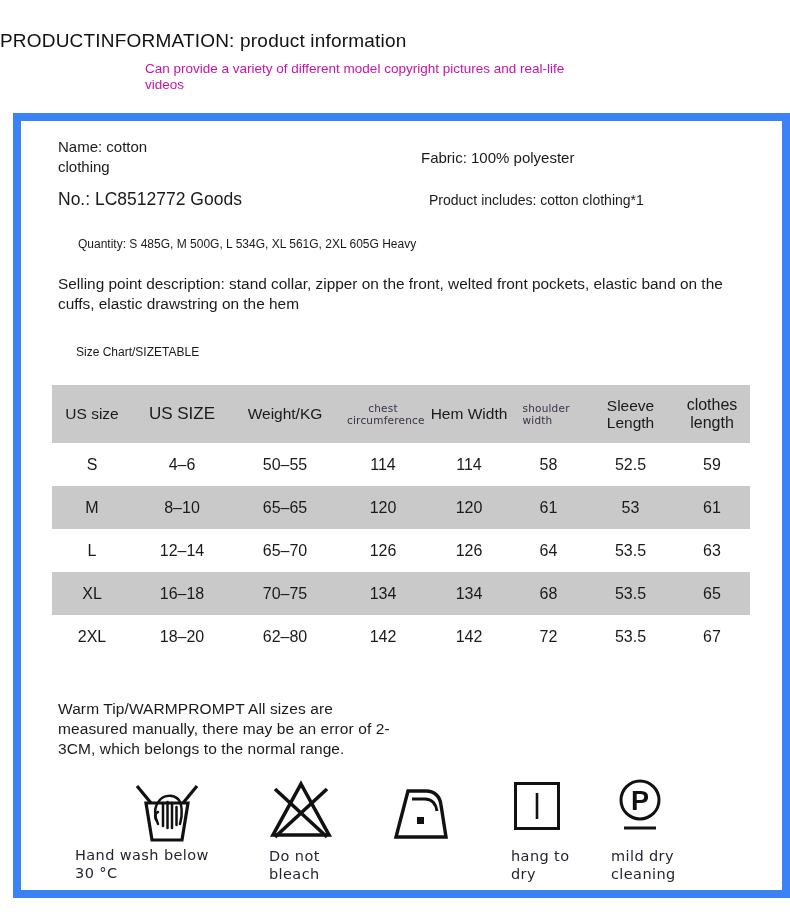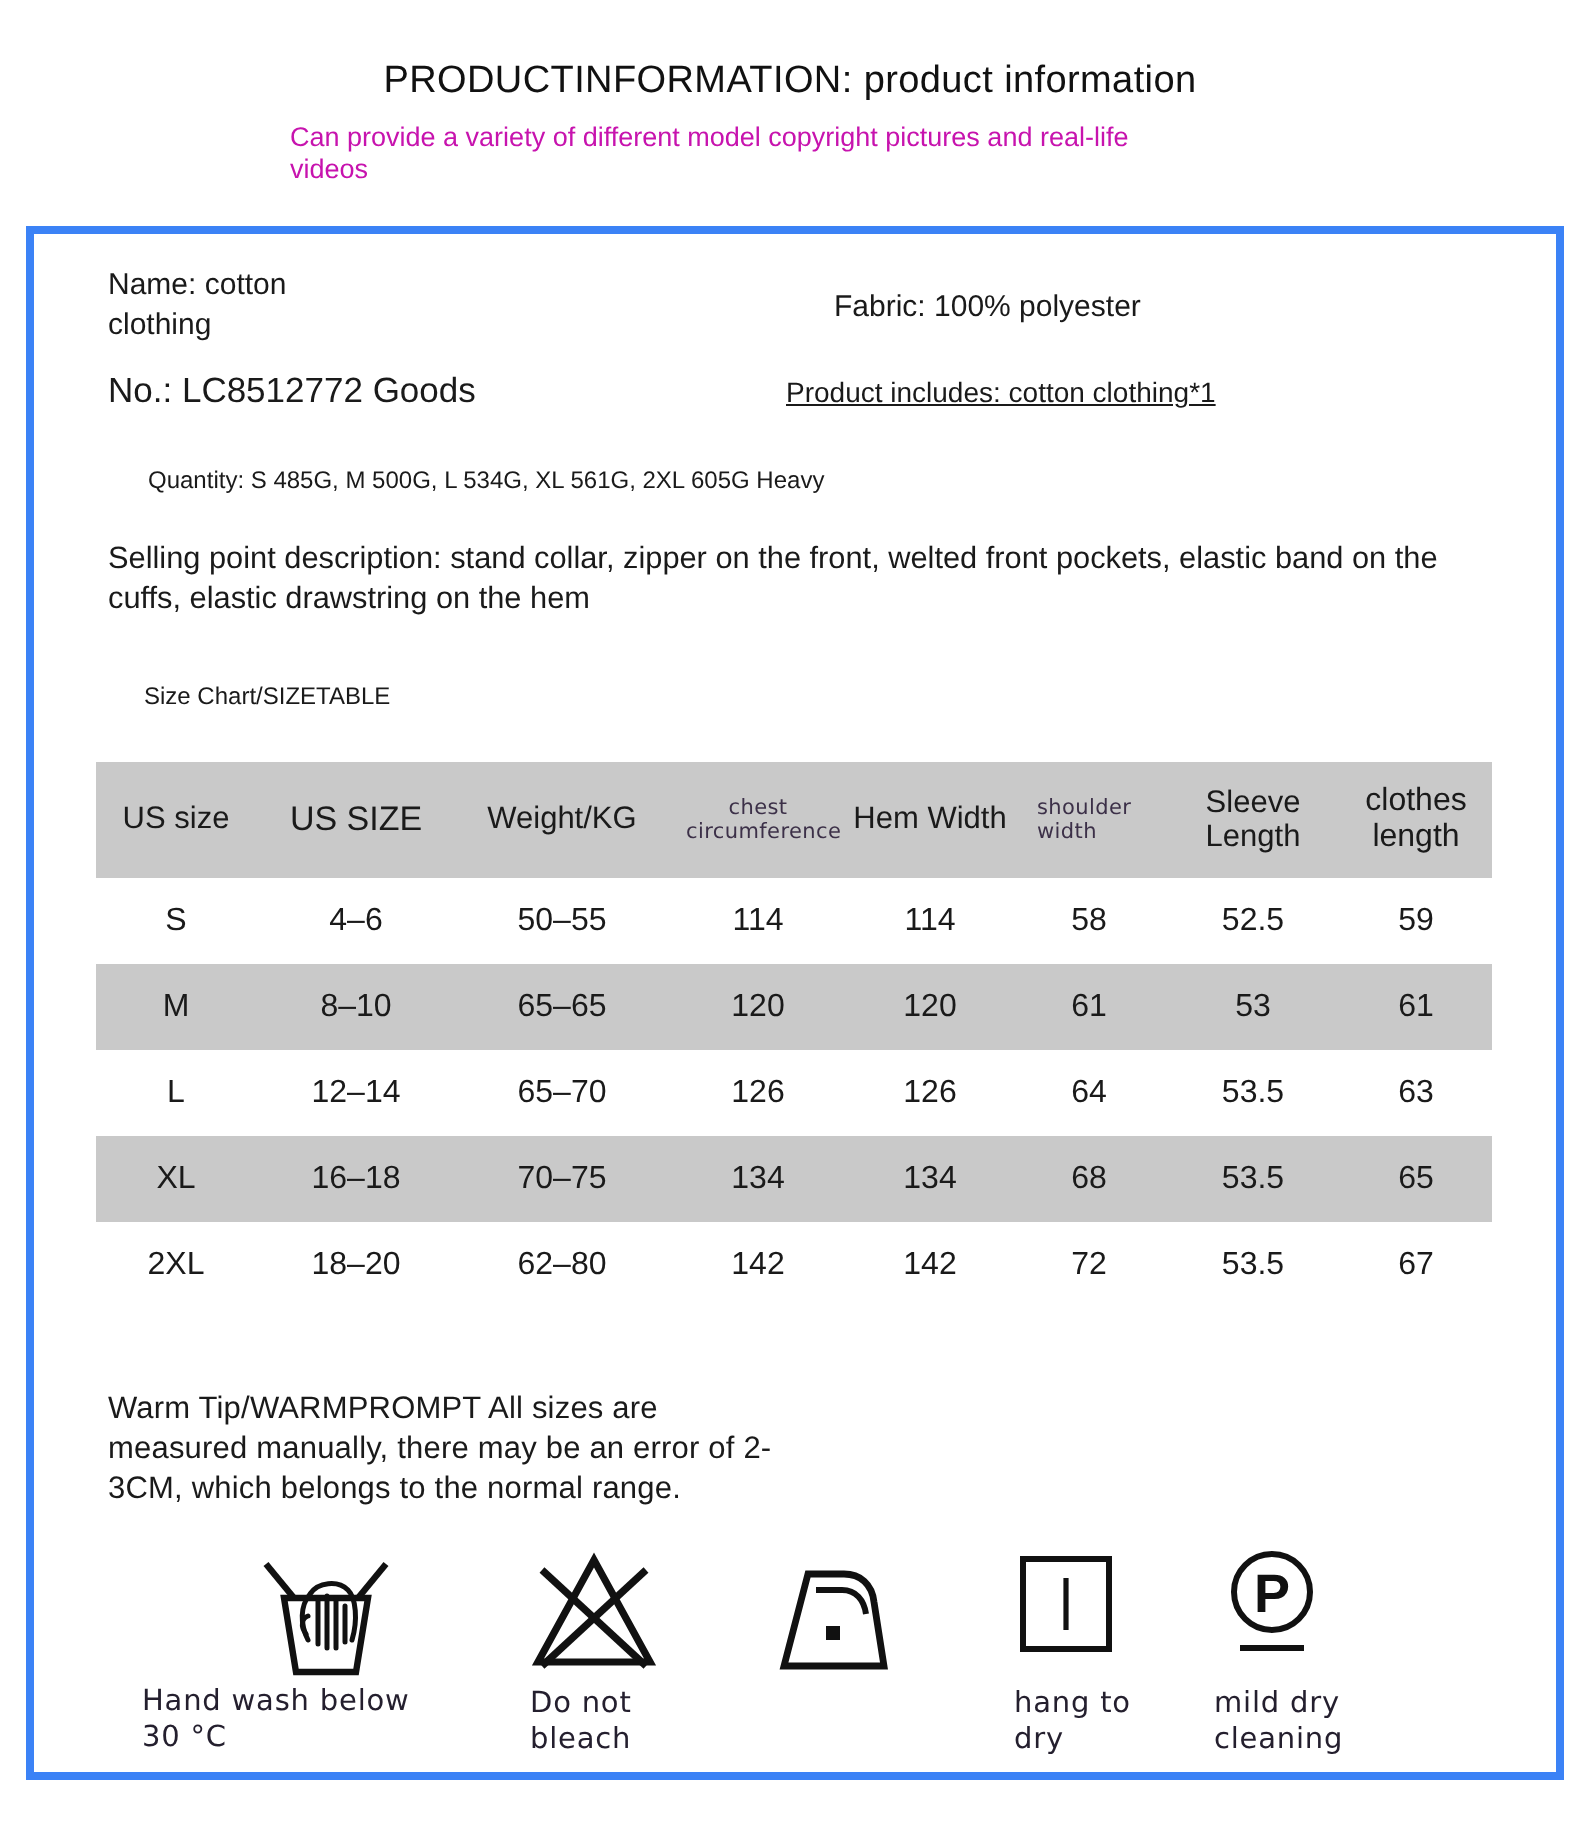--- a/index.html
+++ b/index.html
@@ -3,30 +3,30 @@
 <meta charset="utf-8">
 <style>
   html,body{margin:0;padding:0;}
   body{
     width:790px;height:923px;position:relative;background:#ffffff;
     font-family:"Liberation Sans","DejaVu Sans",sans-serif;color:#1a1a1a;
     overflow:hidden;
   }
   .abs{position:absolute;}
   .page-title{
-    top:30px;left:0;width:790px;text-align:center;
+    top:30px;left:0;width:790px;
     font-size:19px;letter-spacing:0.2px;color:#111;
   }
   .subtitle{
     top:61px;left:145px;width:430px;
     font-size:13.5px;line-height:1.2;color:#c713ae;
   }
   .info-box{
     left:13px;top:113px;width:761px;height:769px;
-    border:4px solid #3b82f6;background:#fff;
+    border:8px solid #3b82f6;background:#fff;
   }
   .t15{font-size:15px;line-height:1.3;}
   .t16{font-size:12px;line-height:1.3;margin-left:20px;}
   .t17{font-size:17.5px;}
   .t14{font-size:14px;}
   .selling{font-size:15.4px;line-height:1.3;}
   .warm{font-size:15.5px;line-height:1.3;letter-spacing:0.1px;}
 
   table.size-table{
     border-collapse:collapse;table-layout:fixed;width:698px;
@@ -60,21 +60,21 @@
 <body>
 
 <div class="abs page-title">PRODUCTINFORMATION: product information</div>
 <div class="abs subtitle">Can provide a variety of different model copyright pictures and real-life videos</div>
 
 <div class="abs info-box">
 
   <div class="abs t15" style="left:37px;top:16px;width:118px;">Name: cotton clothing</div>
   <div class="abs t15" style="left:400px;top:27px;">Fabric: 100% polyester</div>
   <div class="abs t17" style="left:37px;top:68px;">No.: LC8512772 Goods</div>
-  <div class="abs t14" style="left:376px;top:71px;text-decoration:underline;">Product includes: cotton clothing*1</div>
+  <div class="abs t14" style="left:408px;top:71px;">Product includes: cotton clothing*1</div>
   <div class="abs t16" style="left:37px;top:116px;">Quantity: S 485G, M 500G, L 534G, XL 561G, 2XL 605G Heavy</div>
   <div class="abs selling" style="left:37px;top:153px;width:702px;">Selling point description: stand collar, zipper on the front, welted front pockets, elastic band on the cuffs, elastic drawstring on the hem</div>
 
   <div class="abs t16" style="left:35px;top:224px;">Size Chart/SIZETABLE</div>
 
   <table class="size-table abs" style="left:31px;top:264px;">
     <colgroup>
       <col style="width:80px">
         <col style="width:100px">
         <col style="width:106px">

